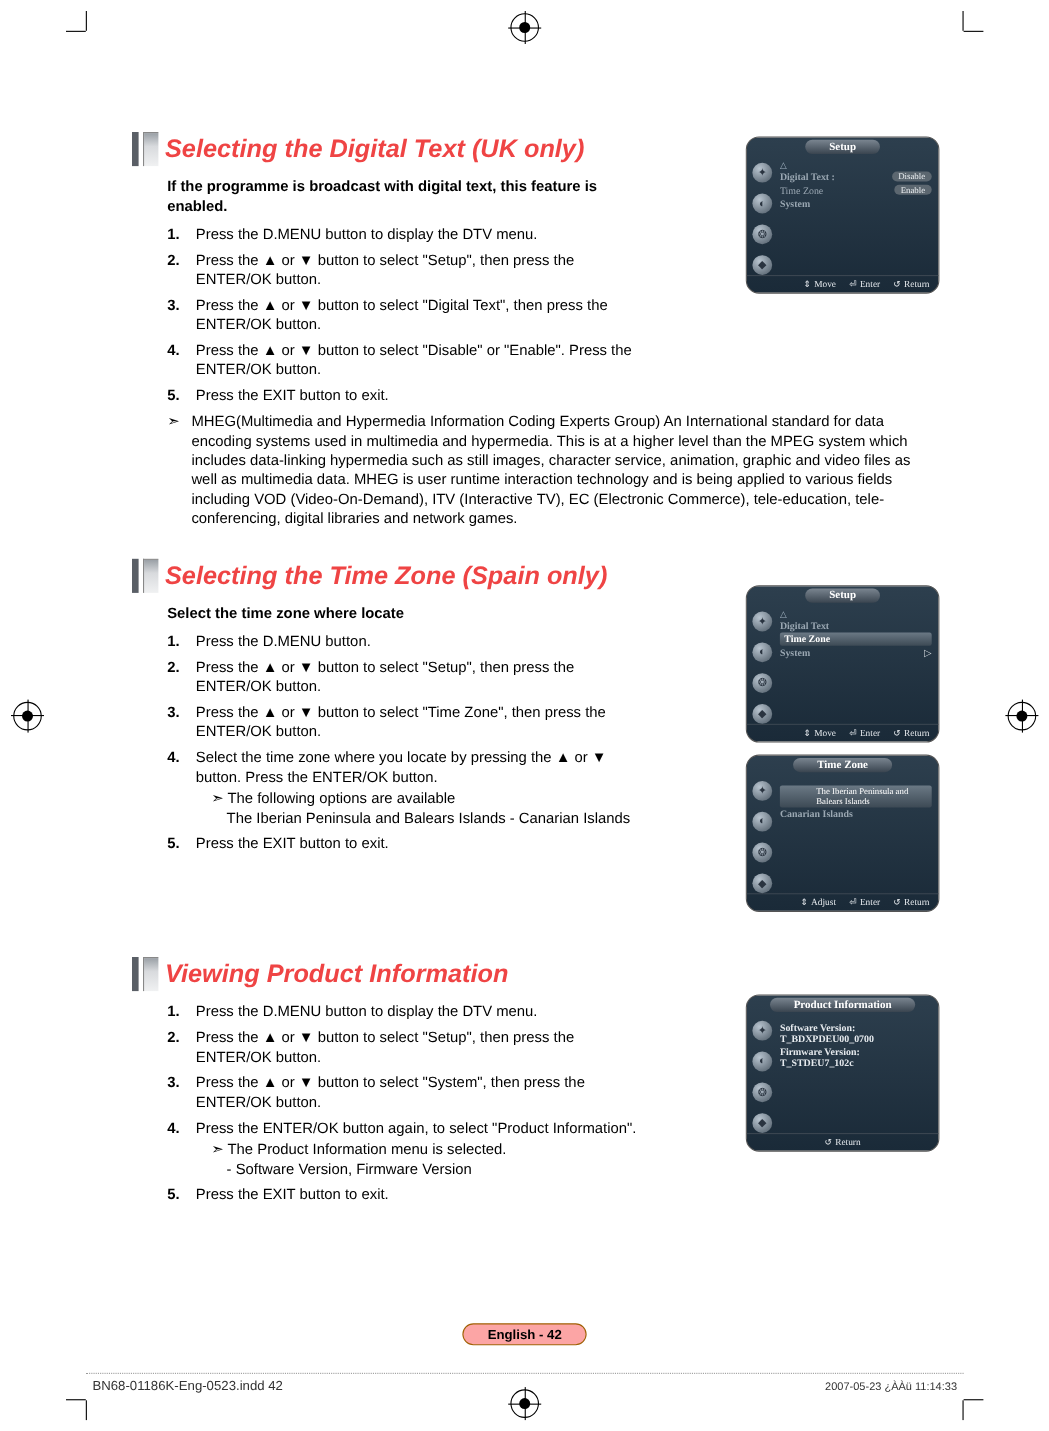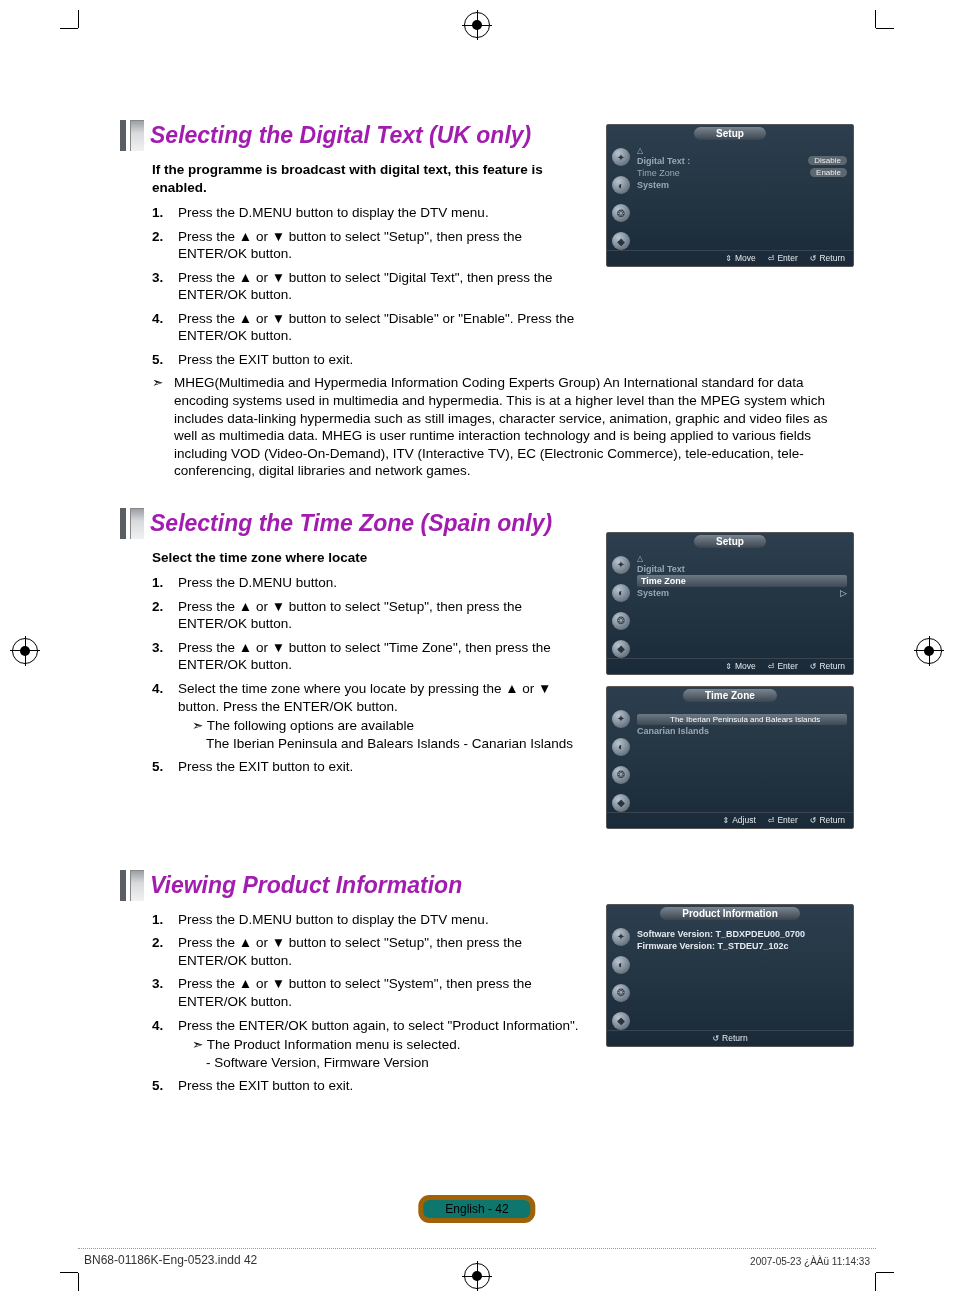--- a/index.html
+++ b/index.html
@@ -60,21 +60,21 @@
     width: 14px;
     background: linear-gradient(#9aa0a6, #d8dadd 40%, #f0f1f2);
     border-left: 1px solid #888;
     border-top: 1px solid #888;
     margin-right: 6px;
   }
   .heading h2 {
     font-size: 23px;
     font-weight: bold;
     font-style: italic;
-    color: #a21caf;
+    color: #ef4444;
     padding: 2px 0;
     text-align: center;
   }
 
   .content {
     margin-left: 32px;
     font-size: 13.5px;
     line-height: 1.3;
   }
   .intro { font-weight: bold; margin-bottom: 8px; padding-right: 260px; }
@@ -93,26 +93,27 @@
     margin-top: 4px;
     margin-bottom: 0;
   }
   .note-block .arr { width: 22px; flex-shrink: 0; }
   .note-block .arr::before { content: "➣"; }
   .bold { font-weight: bold; }
 
   .osd {
     position: absolute;
     right: -14px;
-    width: 248px;
+    width: 176px;
     border: 1px solid #555;
     background: linear-gradient(#2d3f4e, #1a2a38);
     color: #cfd5da;
     font-size: 9px;
-    border-radius: 2px;
+    border-radius: 12px;
+    font-family: Liberation Serif, serif;
   }
   .osd-title {
     text-align: center;
     font-weight: bold;
     color: #fff;
     font-size: 10px;
     padding: 2px 0;
   }
   .osd-title span {
     background: linear-gradient(#7a8590, #3a4550);
@@ -172,26 +173,26 @@
     margin-right: 3px;
     font-size: 8px;
   }
   .osd-foot.center { justify-content: center; }
 
   .page-badge {
     position: absolute;
     left: 50%;
     transform: translateX(-50%);
     bottom: 78px;
-    background: #0f766e;
-    border: 5px solid #a16207;
+    background: #fca5a5;
+    border: 1px solid #a16207;
     border-radius: 11px;
     padding: 2px 22px;
     font-size: 12px;
-    font-weight: normal;
+    font-weight: bold;
   }
   .footer-line {
     position: absolute;
     left: 78px; right: 78px;
     bottom: 52px;
     border-top: 1px dotted #999;
   }
   .footer-left {
     position: absolute;
     left: 84px; bottom: 34px;

